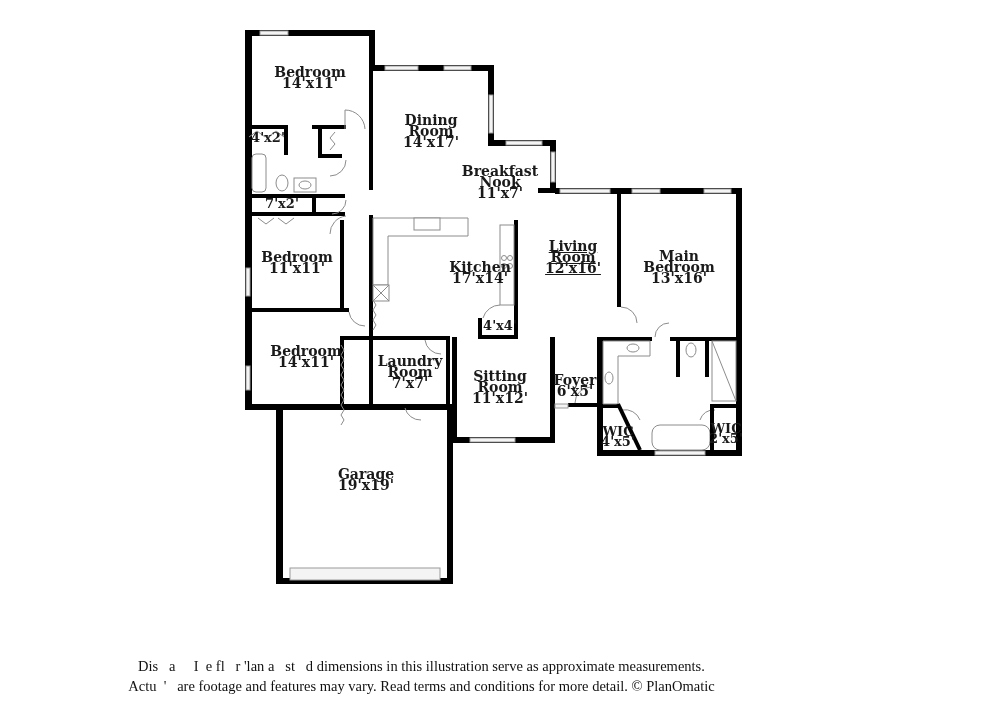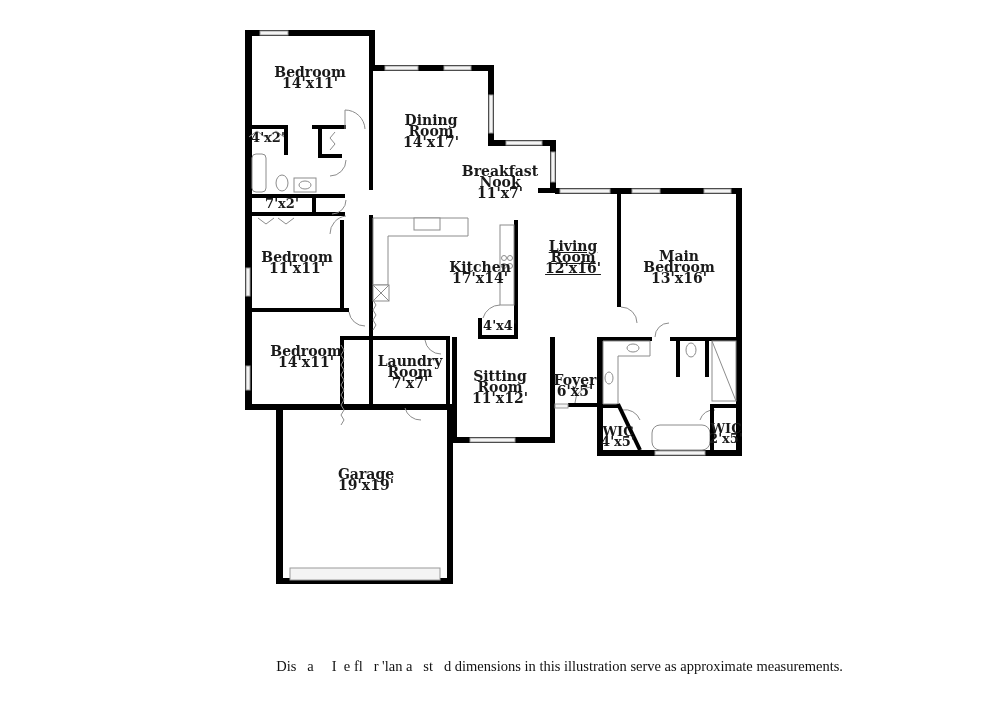--- a/index.html
+++ b/index.html
@@ -10,21 +10,21 @@
   .fix { fill: #fff; stroke: #8c8c8c; stroke-width: 1; }
   .door { fill: none; stroke: #8c8c8c; stroke-width: 1; }
   .room-label {
     position: absolute; text-align: center; transform: translateX(-50%);
     font-family: "DejaVu Serif", serif; font-weight: bold; font-size: 14px; line-height: 11px;
     color: #1a1a1a; white-space: nowrap;
   }
   .room-label .dim { display: block; }
   .small-label { font-size: 13px; line-height: 10px; }
   .disclaimer {
-    position: absolute; left: 0; width: 843px; top: 656px; text-align: right;
+    position: absolute; left: 0; width: 843px; top: 656px; text-align: center;
     font-family: "Liberation Serif", serif; font-size: 14.5px; line-height: 20px; color: #111;
   }
   .disclaimer div { white-space: nowrap; }
 </style>
 </head>
 <body>
 
 <svg id="plan" viewBox="0 0 1000 650" xmlns="http://www.w3.org/2000/svg">
 
   <g>
@@ -235,13 +235,14 @@
   <span class="dim">WIC</span>
   <span class="dim">2'x5'</span>
 </div>
 <div class="room-label" style="left:366px; top:469px;">
   <span class="dim">Garage</span>
   <span class="dim">19'x19'</span>
 </div>
 
 <div class="disclaimer">
   <div>Dis&nbsp;&nbsp;&nbsp;a&nbsp;&nbsp;&nbsp;&nbsp;&nbsp;I&nbsp;&nbsp;e&nbsp;fl&nbsp;&nbsp;&nbsp;r&nbsp;'lan&nbsp;a&nbsp;&nbsp;&nbsp;st&nbsp;&nbsp;&nbsp;d dimensions in this illustration serve as approximate measurements.</div>
+  <div>Actu&nbsp;&nbsp;'&nbsp;&nbsp;&nbsp;are footage and features may vary. Read terms and conditions for more detail. © PlanOmatic</div>
 </div>
 
 </body></html>

